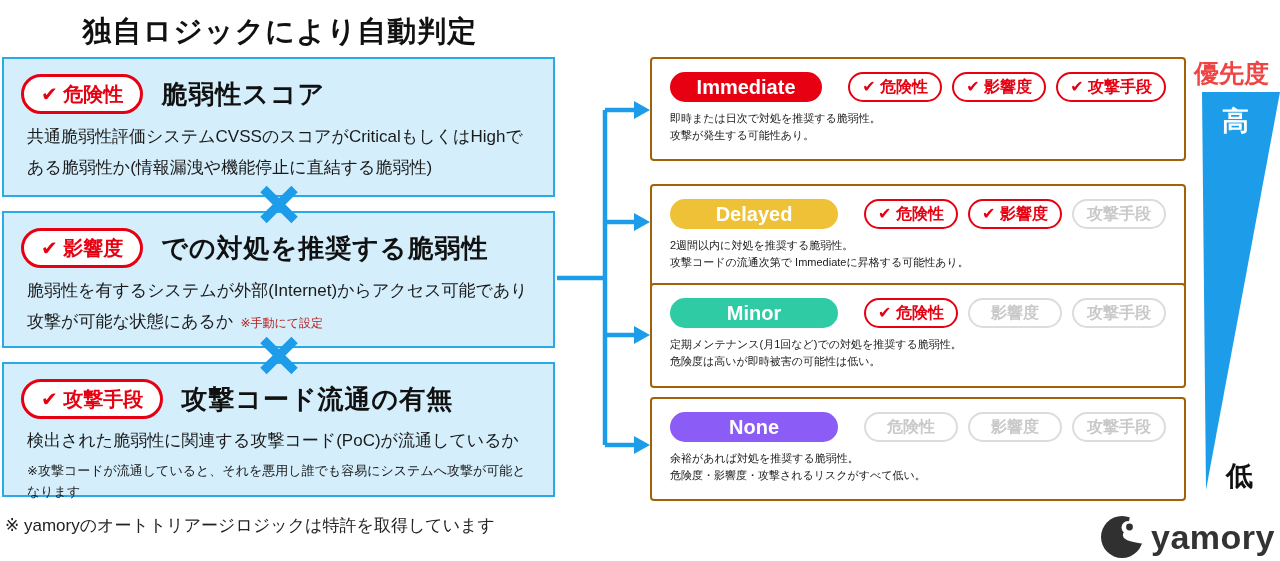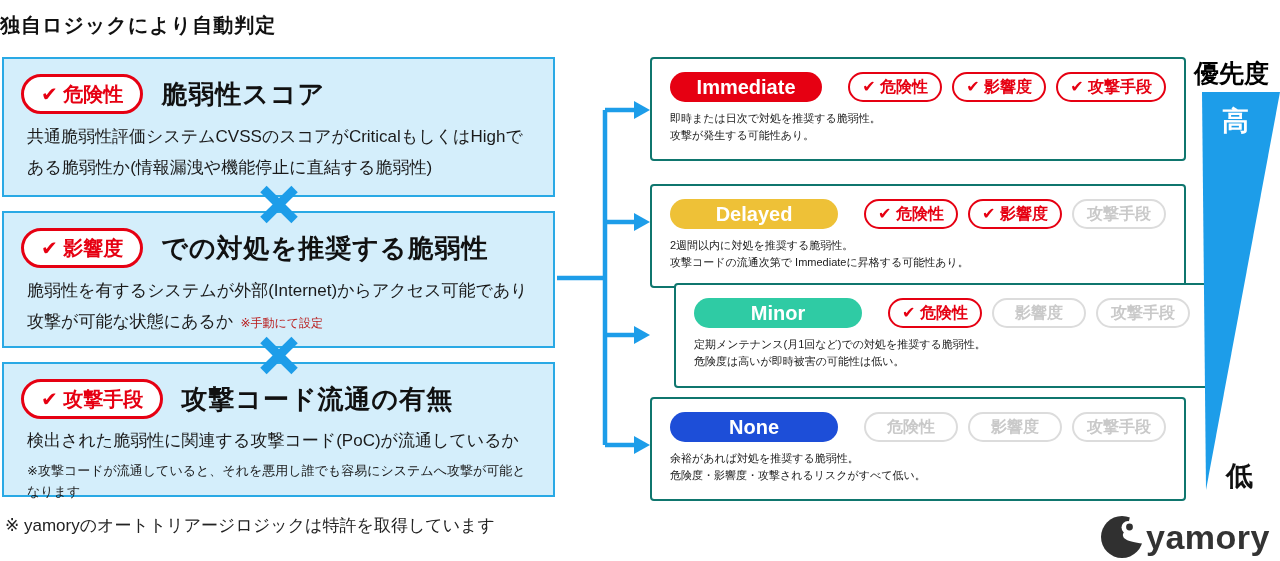--- a/index.html
+++ b/index.html
@@ -1,21 +1,21 @@
 <!DOCTYPE html>
 <html><head>
 <meta charset="utf-8">
 <style>
   html,body{margin:0;padding:0;background:#fff;}
   .canvas{
     position:relative;width:1280px;height:561px;background:#ffffff;overflow:hidden;
     font-family:"Liberation Sans","DejaVu Sans",sans-serif;color:#1a1a1a;
   }
-  .col-title{position:absolute;top:12px;font-size:20px;font-weight:bold;color:#111;
-    letter-spacing:1px;white-space:nowrap;}
+  .col-title{position:absolute;top:12px;font-size:29px;font-weight:bold;color:#111;
+    text-align:center;letter-spacing:1px;white-space:nowrap;}
   .col-title.left{left:0;width:560px;}
   .col-title.right{left:650px;width:535px;}
 
   
   .crit-box{position:absolute;left:2px;width:553px;background:#d4eefb;
     border:2px solid #29a9e5;box-sizing:border-box;padding:13px 13px 8px 15px;}
   .crit-box.c1{top:57px;height:140px;}
   .crit-box.c2{top:211px;height:137px;}
   .crit-box.c3{top:362px;height:135px;}
   .crit-head{display:flex;align-items:center;gap:18px;margin:2px 0 6px 2px;}
@@ -32,49 +32,49 @@
   .cross.x1{top:186px;}
   .cross.x2{top:337px;}
   .cross .bar{position:absolute;left:-4px;top:13.5px;width:44px;height:9px;background:#1d9de9;}
   .cross .b1{transform:rotate(45deg);}
   .cross .b2{transform:rotate(-45deg);}
 
   .connector{position:absolute;left:550px;top:90px;}
 
   
   .res-box{position:absolute;left:650px;width:536px;background:#fff;
-    border:2px solid #0f766e;border-radius:4px;box-sizing:border-box;padding:13px 18px;}
+    border:2px solid #a16207;border-radius:4px;box-sizing:border-box;padding:13px 18px;}
   .res-box.r1{top:57px;height:104px;}
   .res-box.r2{top:184px;height:104px;}
-  .res-box.r3{top:283px;height:105px;margin-left:24px;}
+  .res-box.r3{top:283px;height:105px;}
   .res-box.r4{top:397px;height:104px;}
   .res-head{display:flex;align-items:center;margin-bottom:8px;}
   .res-pill{width:190px;height:30px;border-radius:16px;color:#fff;font-weight:bold;
     font-size:20px;display:flex;align-items:center;justify-content:center;line-height:1;}
   .pill-immediate{background:#e60012;}
   .pill-delayed{background:#eec137;}
   .pill-minor{background:#2fcba4;}
-  .pill-none{background:#1d4ed8;}
+  .pill-none{background:#8b5cf6;}
   .badge-group{display:flex;gap:10px;margin-left:26px;}
   .res-badge{height:30px;min-width:94px;box-sizing:border-box;border-radius:16px;background:#fff;
     display:flex;align-items:center;justify-content:center;font-size:16px;font-weight:bold;
     padding:0 12px;line-height:1;white-space:nowrap;}
   .res-badge.checked{border:2px solid #e60012;color:#e60012;}
   .res-badge.unchecked{border:2px solid #dcdcdc;color:#c9c9c9;}
   .res-line{margin:0;font-size:11px;line-height:1.5;color:#1a1a1a;}
 
   
-  .priority-label{position:absolute;left:1194px;top:57px;font-size:25px;font-weight:bold;color:#000000;white-space:nowrap;}
+  .priority-label{position:absolute;left:1194px;top:57px;font-size:25px;font-weight:bold;color:#ef4444;white-space:nowrap;}
   .wedge{position:absolute;left:1196px;top:90px;}
   .high-label{position:absolute;left:1222px;top:103px;font-size:27px;font-weight:bold;color:#fff;}
   .low-label{position:absolute;left:1226px;top:458px;font-size:27px;font-weight:bold;color:#111;}
 
   .footnote{position:absolute;left:5px;top:514px;font-size:17px;color:#222;}
 
-  .logo{position:absolute;left:1100px;top:514px;display:flex;align-items:center;justify-content:flex-end;}
+  .logo{position:absolute;left:1100px;top:514px;display:flex;align-items:center;gap:5px;justify-content:flex-end;}
   .logo-text{font-size:34px;font-weight:bold;color:#333;letter-spacing:0.5px;line-height:1;}
 </style>
 </head>
 <body>
 
 <div class="canvas">
 
   <div class="col-title left">独自ロジックにより自動判定</div>
 
   <div class="crit-box c1">

